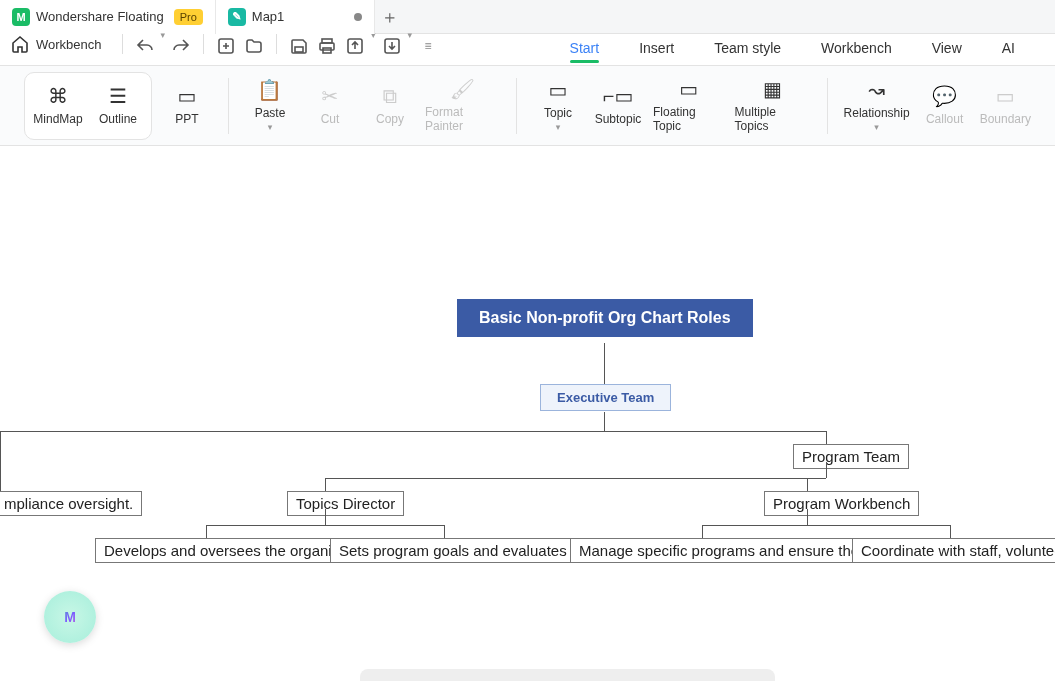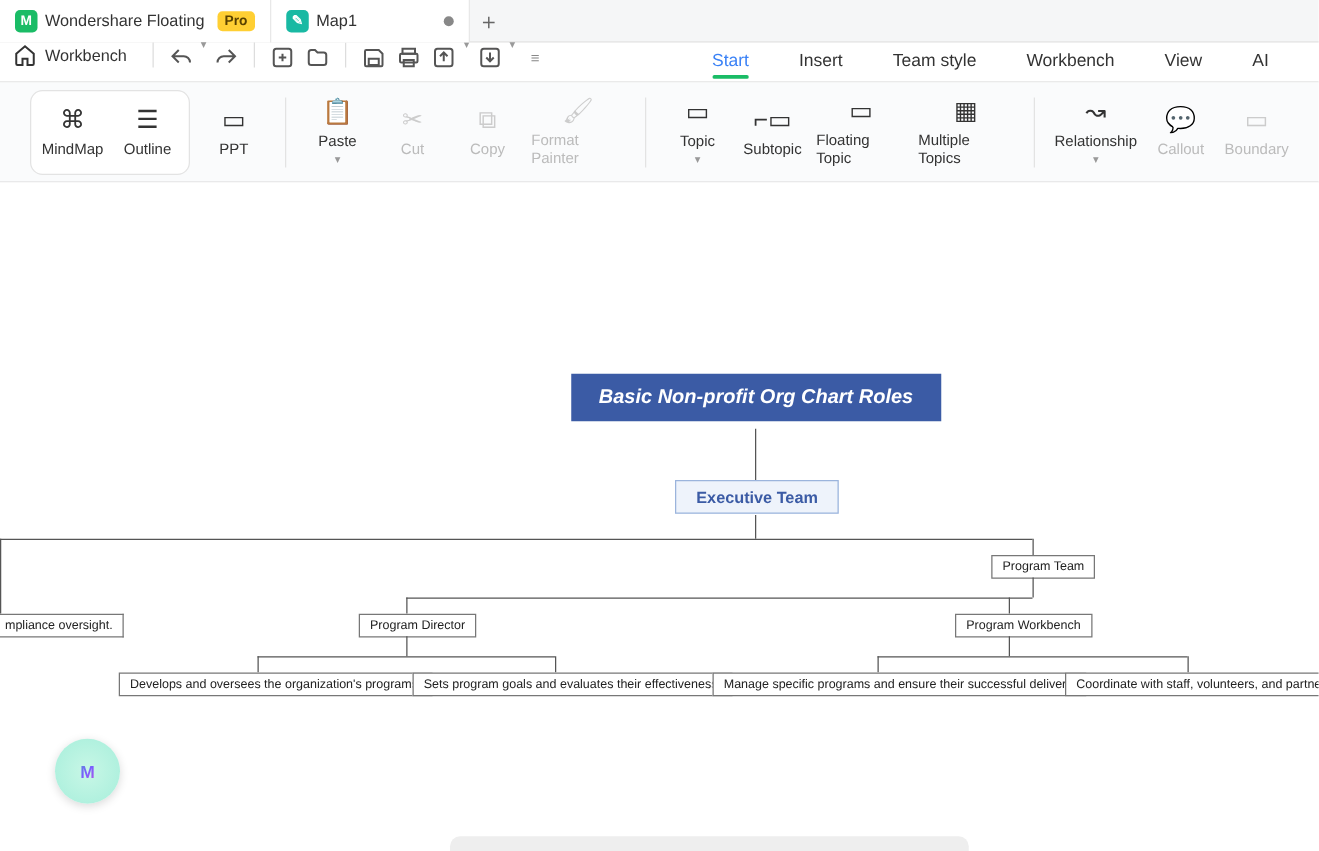--- a/index.html
+++ b/index.html
@@ -7,21 +7,21 @@
 
   
   .tabs-row { height: 34px; display: flex; align-items: center; background: #f5f6f7; border-bottom: 1px solid #e3e3e3; }
   .app-tab { display: flex; align-items: center; gap: 6px; height: 34px; padding: 0 12px; }
   .app-tab.main { background: #fff; }
   .app-tab.doc { background: #fff; border-left: 1px solid #e8e8e8; border-right: 1px solid #e8e8e8; min-width: 160px; position: relative; }
   .app-icon { width: 18px; height: 18px; border-radius: 4px; display: flex; align-items: center; justify-content: center; font-size: 11px; font-weight: bold; color:#fff; }
   .app-icon.green { background: #1abc66; }
   .app-icon.teal { background: #19b9a3; }
   .tab-title { font-size: 13px; color: #333; }
-  .pro-badge { background: #ffcf33; color:#5a4200; font-size: 11px; font-weight:700; padding: 2px 6px; border-radius: 4px; margin-left: 4px; text-align: center; }
+  .pro-badge { background: #ffcf33; color:#5a4200; font-size: 11px; font-weight:400; padding: 2px 6px; border-radius: 4px; margin-left: 4px; text-align: center; }
   .tab-dirty { width: 8px; height: 8px; border-radius: 50%; background: #888; margin-left: auto; }
   .new-tab { width: 30px; height: 30px; display:flex; align-items:center; justify-content:center; color:#666; font-size:18px; cursor:pointer; }
 
   
   .quick-bar { height: 32px; display:flex; align-items:flex-start; gap:4px; padding: 0 10px; border-bottom: 1px solid #e3e3e3; font-size: 13px; color:#333; }
   .qbtn { width: 24px; height:24px; display:flex; align-items:center; justify-content:center; color:#555; cursor:pointer; border-radius:4px; }
   .workbench { display:flex; align-items:center; gap:6px; margin-right: 10px; cursor:pointer;}
   .menu-tabs { margin-left: auto; display:flex; gap:40px; padding-right: 30px; }
   .menu-tab { font-size: 14px; color:#333; cursor:pointer; position:relative; padding: 6px 0;}
   .menu-tab.active { color:#3b82f6; }
@@ -36,21 +36,21 @@
   .rib-btn.disabled { color:#bbb; }
   .rib-btn .ico { font-size:20px; line-height:1; }
   .rib-btn.disabled .ico { color:#ccc; }
   .view-toggle { display:flex; background:#fff; border-radius:10px; padding:3px; border:1px solid #e3e3e3; }
   .view-toggle .rib-btn { min-width:60px; height:60px; }
   .view-toggle .rib-btn.active { background:transparent; }
   .caret{ font-size:9px; color:#999; margin-top:-4px;}
 
   
   .canvas { position:absolute; top:146px; left:0; right:0; bottom:0; background:#fff; overflow:hidden; }
-  .node { position:absolute; border:1px solid #444; background:#fff; font-size:10px; color:#222; padding:3px 8px; white-space:nowrap; text-align:center; }
+  .node { position:absolute; border:1px solid #444; background:#fff; font-size:15px; color:#222; padding:3px 8px; white-space:nowrap; text-align:center; }
   .node.root { background:#3b5ba5; color:#fff; border:none; font-size:16px; font-weight:600; padding:10px 22px; }
   .node.exec { background:#eef3fb; border:1px solid #9bb4dc; color:#3b5ba5; font-size:13px; font-weight:600; padding:5px 16px; }
   .node.light { border:1px solid #777; background:#fff; }
   .conn { position:absolute; background:#555; }
   .conn.h { height:1px; }
   .conn.v { width:1px; }
 
   .ai-fab { position:absolute; left:44px; bottom:38px; width:52px; height:52px; border-radius:50%; background:radial-gradient(circle at 50% 50%, #c8f7e6, #a6eedb); display:flex; align-items:center; justify-content:center; box-shadow: 0 2px 8px rgba(0,0,0,.15); cursor:pointer;}
   .ai-fab-inner{ width:32px;height:32px;border-radius:50%;background:#fff;display:flex;align-items:center;justify-content:center;font-weight:700;font-size:14px;background-image:linear-gradient(135deg,#33d49a,#7a5cff,#ff5cc0);-webkit-background-clip:text;color:transparent;}
 
@@ -216,39 +216,39 @@
     </div>
     <div class="rib-btn disabled">
       <span class="ico">▭</span>
       <span>Boundary</span>
     </div>
   </div>
 </div>
 
 <div class="canvas">
 
-  <div class="node root" style="left:457px; top:153px;font-style:italic;">Basic Non-profit Org Chart Roles</div>
+  <div class="node root" style="left:457px; top:153px;">Basic Non-profit Org Chart Roles</div>
   <div class="conn v" style="left:604px; top:197px; height:41px;"></div>
 
   <div class="node exec" style="left:540px; top:238px;">Executive Team</div>
 
   <div class="conn v" style="left:604px; top:266px; height:19px;"></div>
   <div class="conn h" style="left:0px; top:285px; width:826px;"></div>
   <div class="conn v" style="left:0px;   top:285px; height:60px;"></div>
   <div class="conn v" style="left:826px; top:285px; height:13px;"></div>
 
   <div class="node light" style="left:793px; top:298px;">Program Team</div>
   <div class="node light" style="left:-4px; top:345px; border-left:none;">mpliance oversight.</div>
 
   <div class="conn v" style="left:826px; top:316px; height:16px;"></div>
   <div class="conn h" style="left:325px; top:332px; width:501px;"></div>
   <div class="conn v" style="left:325px; top:332px; height:13px;"></div>
   <div class="conn v" style="left:807px; top:332px; height:13px;"></div>
 
-  <div class="node light" style="left:287px; top:345px;">Program Director</div>
+  <div class="node light" style="left:287px; top:345px;">Topics Director</div>
   <div class="node light" style="left:764px; top:345px;">Program Workbench</div>
 
   <div class="conn v" style="left:325px; top:363px; height:16px;"></div>
   <div class="conn h" style="left:206px; top:379px; width:238px;"></div>
   <div class="conn v" style="left:206px; top:379px; height:13px;"></div>
   <div class="conn v" style="left:444px; top:379px; height:13px;"></div>
 
   <div class="conn v" style="left:807px; top:363px; height:16px;"></div>
   <div class="conn h" style="left:702px; top:379px; width:248px;"></div>
   <div class="conn v" style="left:702px; top:379px; height:13px;"></div>

